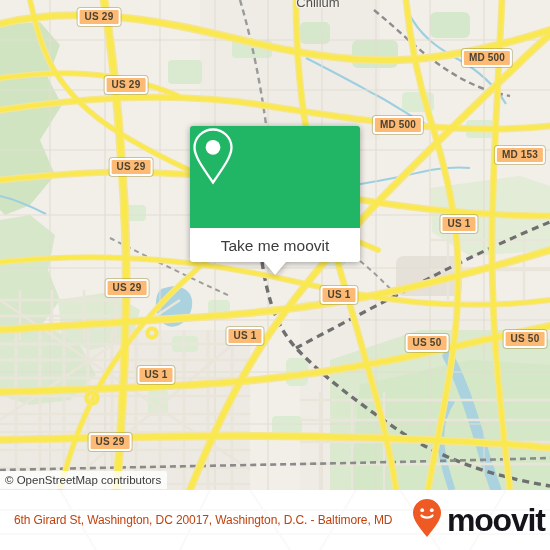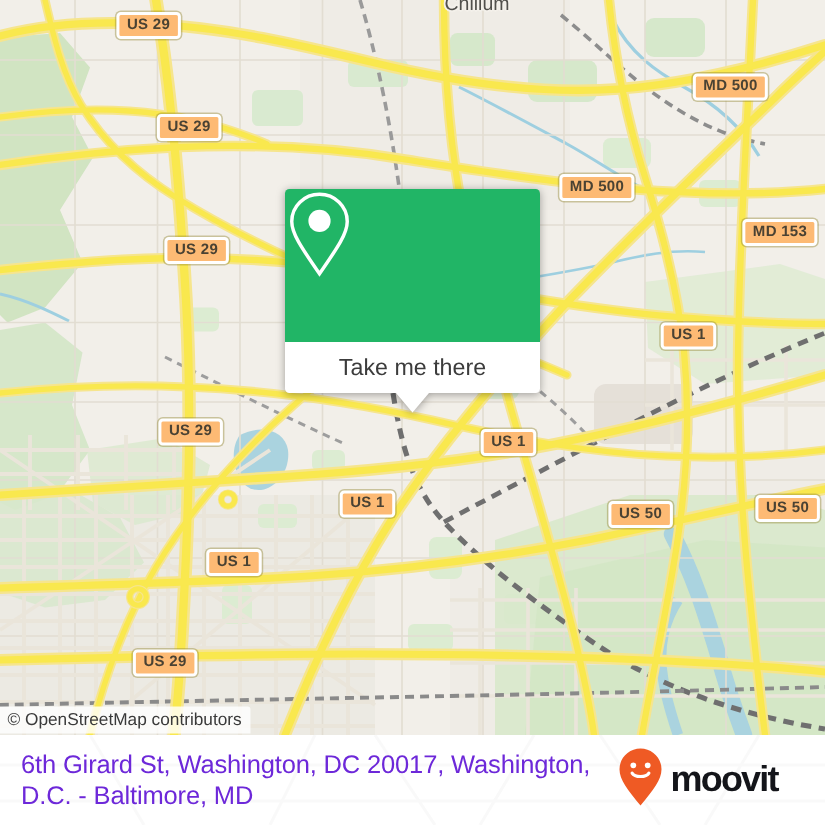--- a/index.html
+++ b/index.html
@@ -88,33 +88,33 @@
     background:#ffffff;
     display:flex;align-items:center;
   }
   .footer-watermark{
     position:absolute;left:0;top:0;width:550px;height:60px;overflow:hidden;opacity:.055;
   }
   .footer-text{
     position:relative;
     margin-left:14px;
     width:392px;
-    color:#6d28d9;
-    font-size:17px;
+    color:#c2410c;
+    font-size:12px;
     line-height:21px;
     letter-spacing:-.1px;
   }
   .brand{
     position:relative;
     margin-left:6px;
     display:flex;align-items:center;gap:5px;
   }
   .brand-word{
     color:#14151a;
-    font-size:24px;
+    font-size:32px;
     line-height:32px;
     font-weight:bold;
     letter-spacing:-1.2px;
   }
 </style>
 </head>
 <body>
 
 <div class="screen">
 
@@ -268,21 +268,21 @@
     <div class="callout">
       <div class="callout-top">
         <span>
           <svg class="pin-svg" width="46" height="60" viewBox="0 0 46 60" aria-hidden="true">
             <path d="M23 3.5 C12.8 3.5 4.5 11.6 4.5 21.6 C4.5 29.5 10.5 38.5 23 56.5 C35.5 38.5 41.5 29.5 41.5 21.6 C41.5 11.6 33.2 3.5 23 3.5 Z" fill="none" stroke="#ffffff" stroke-width="2.3"></path>
             <circle cx="23" cy="21.3" r="7.4" fill="#ffffff"></circle>
           </svg>
         </span>
       </div>
       <div class="callout-bottom">
-        <span class="callout-label">Take me there</span>
+        <span class="callout-label">Take me moovit</span>
       </div>
       <div class="callout-tail"></div>
     </div>
   </div>
 
   <div class="footer">
     <div class="footer-watermark">
       <svg width="550" height="60" viewBox="0 0 550 60" aria-hidden="true">
         <g stroke="#9a9a9a" stroke-width="2" fill="none">
           <path d="M180,60 L210,0 M250,0 L290,60 M320,60 L356,0 M400,0 L440,60 M470,60 L506,0 M60,0 L96,60"></path>

